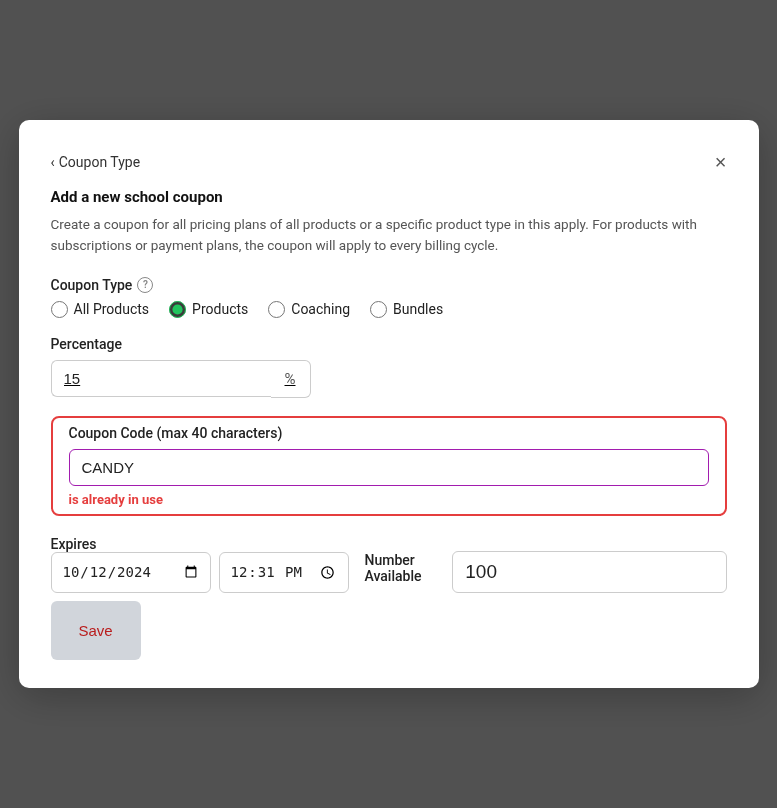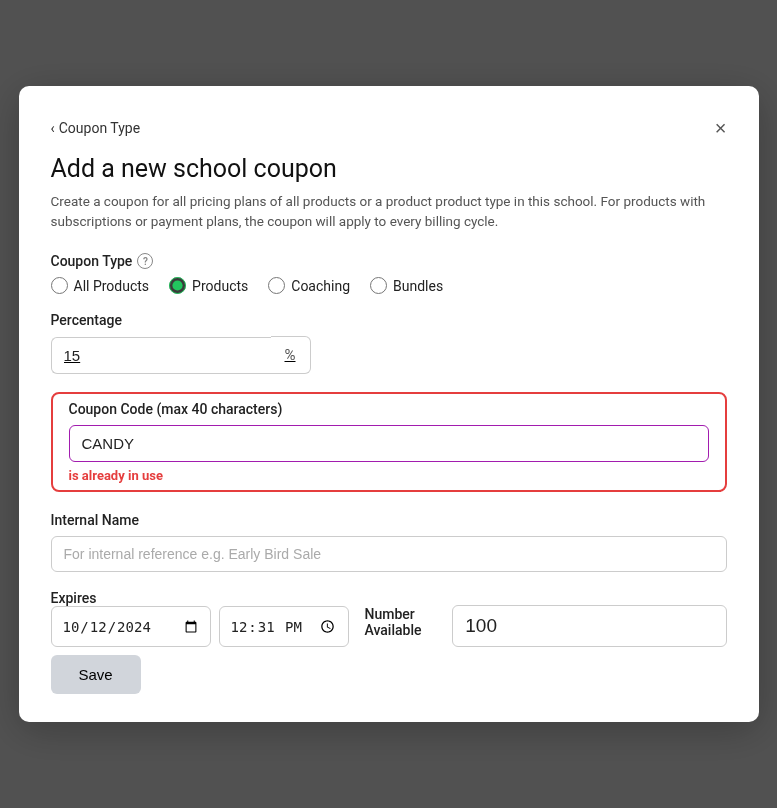--- a/index.html
+++ b/index.html
@@ -49,22 +49,22 @@
     }
     .close-btn {
       background: none;
       border: none;
       font-size: 20px;
       cursor: pointer;
       color: #555;
       line-height: 1;
     }
     .modal-title {
-      font-size: 25px;
-      font-weight: 400;
+      font-size: 15px;
+      font-weight: 700;
       color: #111;
       margin-bottom: 8px;
     }
     .modal-description {
       font-size: 13.5px;
       color: #555;
       line-height: 1.5;
       margin-bottom: 22px;
     }
     .field-group {
@@ -216,44 +216,44 @@
       padding: 9px 12px;
       border: 1px solid #ccc;
       border-radius: 6px;
       font-size: 19px;
       color: #222;
       outline: none;
     }
     .save-btn {
       margin-top: 8px;
       background: #d1d5db;
-      color: #000000;
+      color: #b91c1c;
       border: none;
       border-radius: 6px;
-      padding: 11px 28px;
+      padding: 21px 28px;
       font-size: 15px;
       font-weight: 500;
       cursor: not-allowed;
     }
   </style>
 </head>
 <body>
 
 <div class="modal-overlay">
   <div class="modal">
     <div class="modal-header">
       <div class="back-link">
         <span class="back-arrow">‹</span>
         <span>Coupon Type</span>
       </div>
       <button class="close-btn">×</button>
     </div>
 
     <h1 class="modal-title">Add a new school coupon</h1>
-    <p class="modal-description">Create a coupon for all pricing plans of all products or a product product type in this school. For products with subscriptions or payment plans, the coupon will apply to every billing cycle.</p>
+    <p class="modal-description">Create a coupon for all pricing plans of all products or a specific product type in this apply. For products with subscriptions or payment plans, the coupon will apply to every billing cycle.</p>
 
     <div class="field-group">
       <div class="field-label">
         <span>Coupon Type</span>
         <span class="help-icon">?</span>
       </div>
       <div class="radio-group">
         <label class="radio-option">
           <input type="radio" name="coupon_type" style="">
           <span>All Products</span>
@@ -280,24 +280,20 @@
         <span class="percentage-suffix">%</span>
       </div>
     </div>
 
     <div class="coupon-code-box">
       <div class="coupon-code-label">Coupon Code (max 40 characters)</div>
       <input class="coupon-code-input" type="text" value="CANDY" style="">
       <div class="error-text">is already in use</div>
     </div>
 
-    <div class="field-group">
-      <div class="field-label">Internal Name</div>
-      <input class="text-input" type="text" placeholder="For internal reference e.g. Early Bird Sale" style="">
-    </div>
 
     <div class="expires-row">
       <div class="expires-col">
         <div class="field-label">Expires</div>
         <div style="display:flex;gap:8px;">
           <input class="date-input" type="date" value="2024-10-12" style="">
           <input class="time-input" type="time" value="12:31" style="">
         </div>
       </div>
       <div class="number-available-col">

